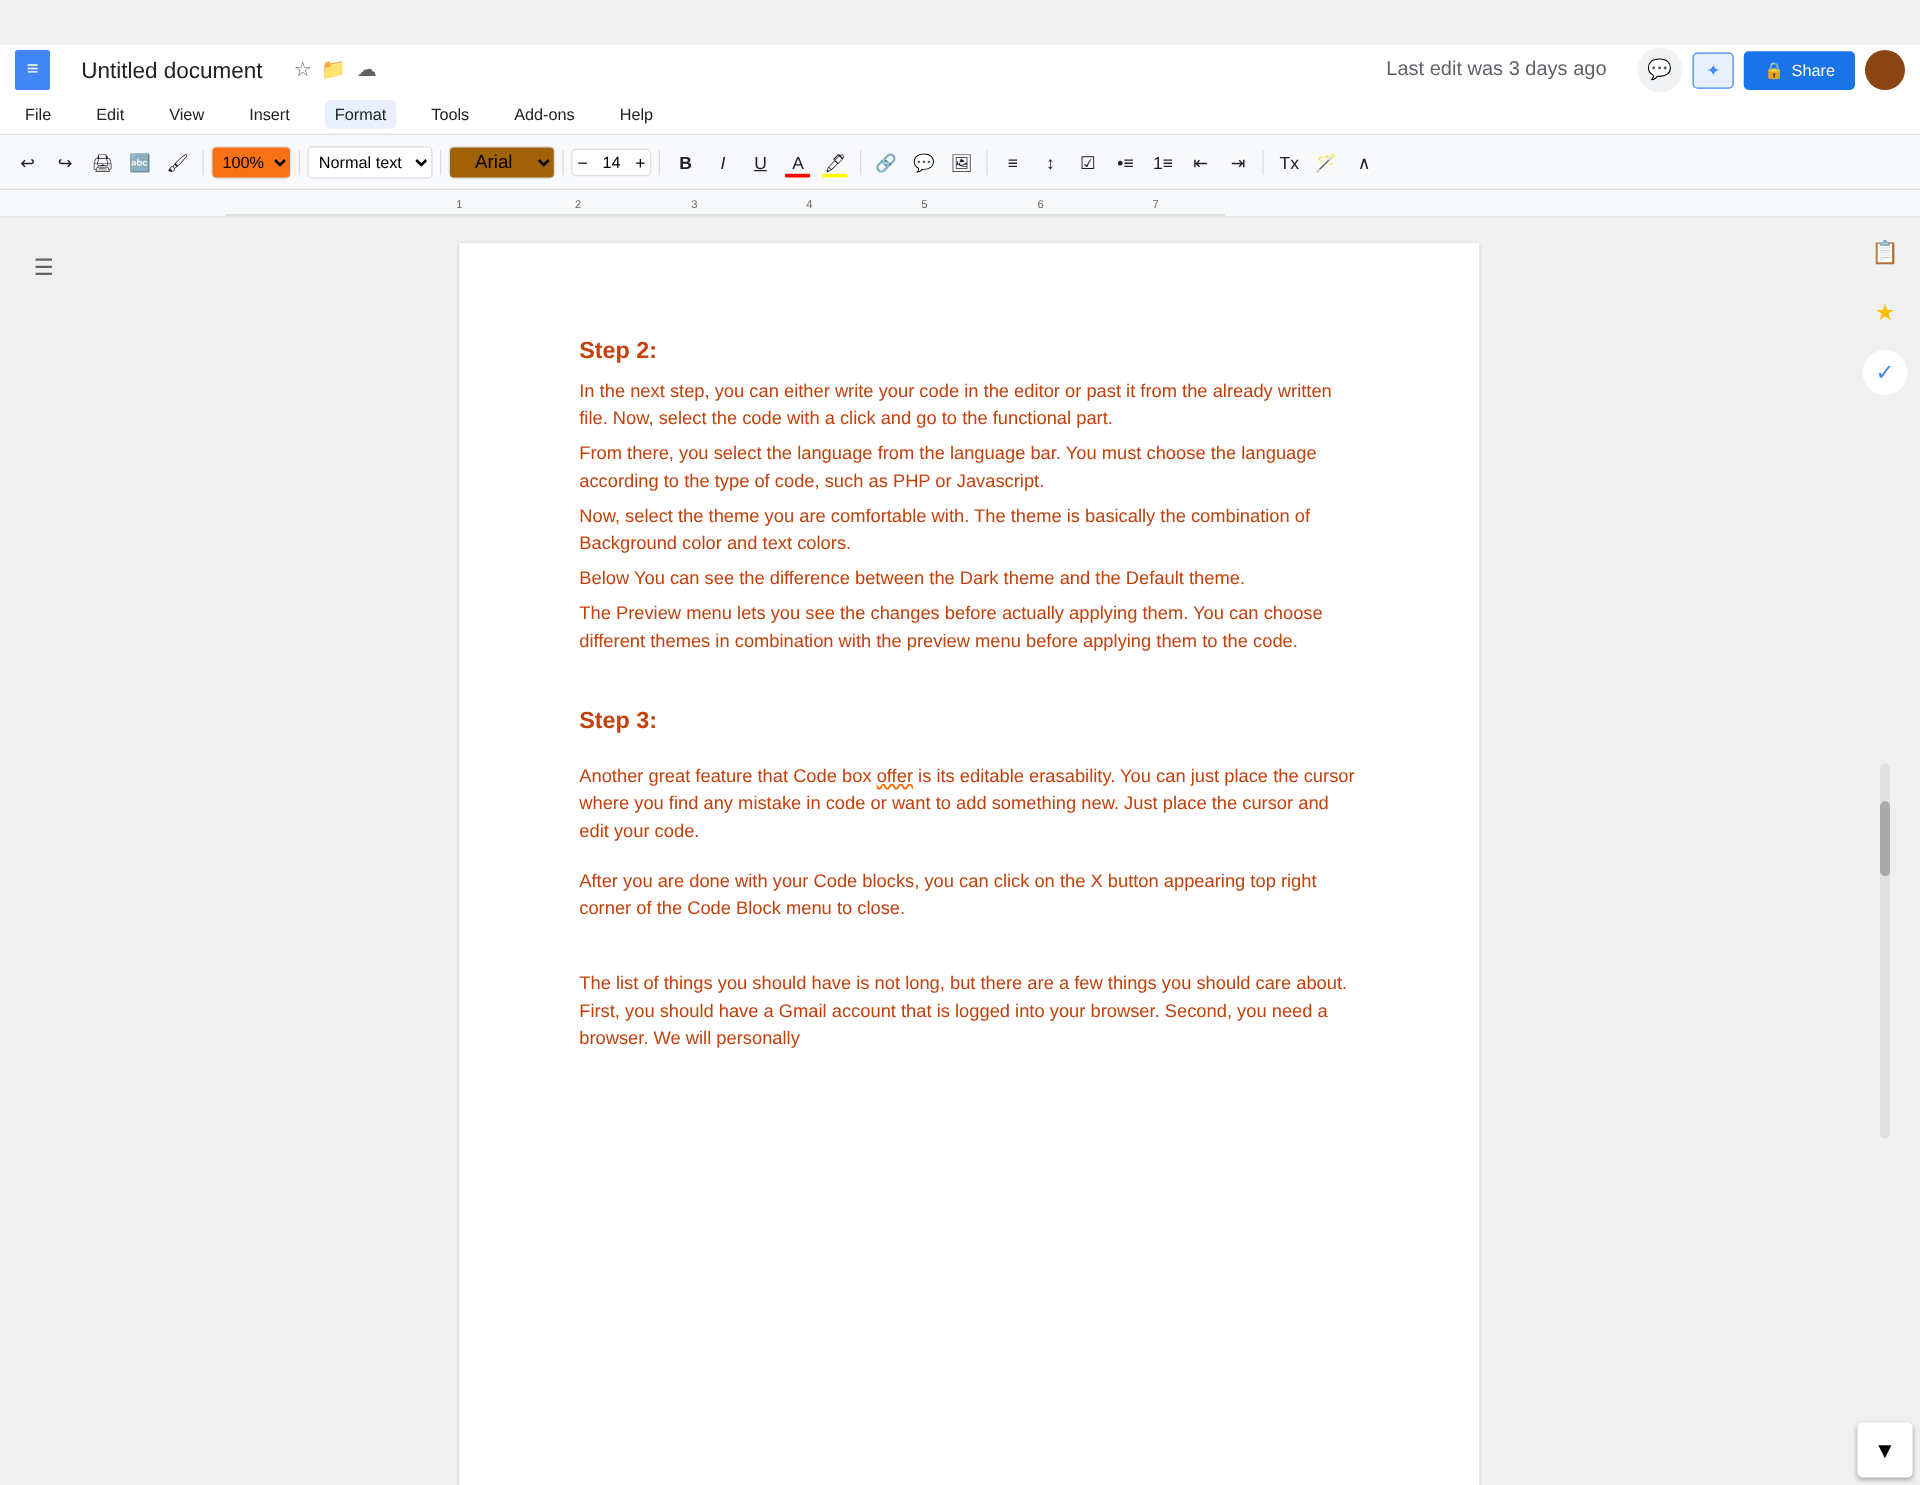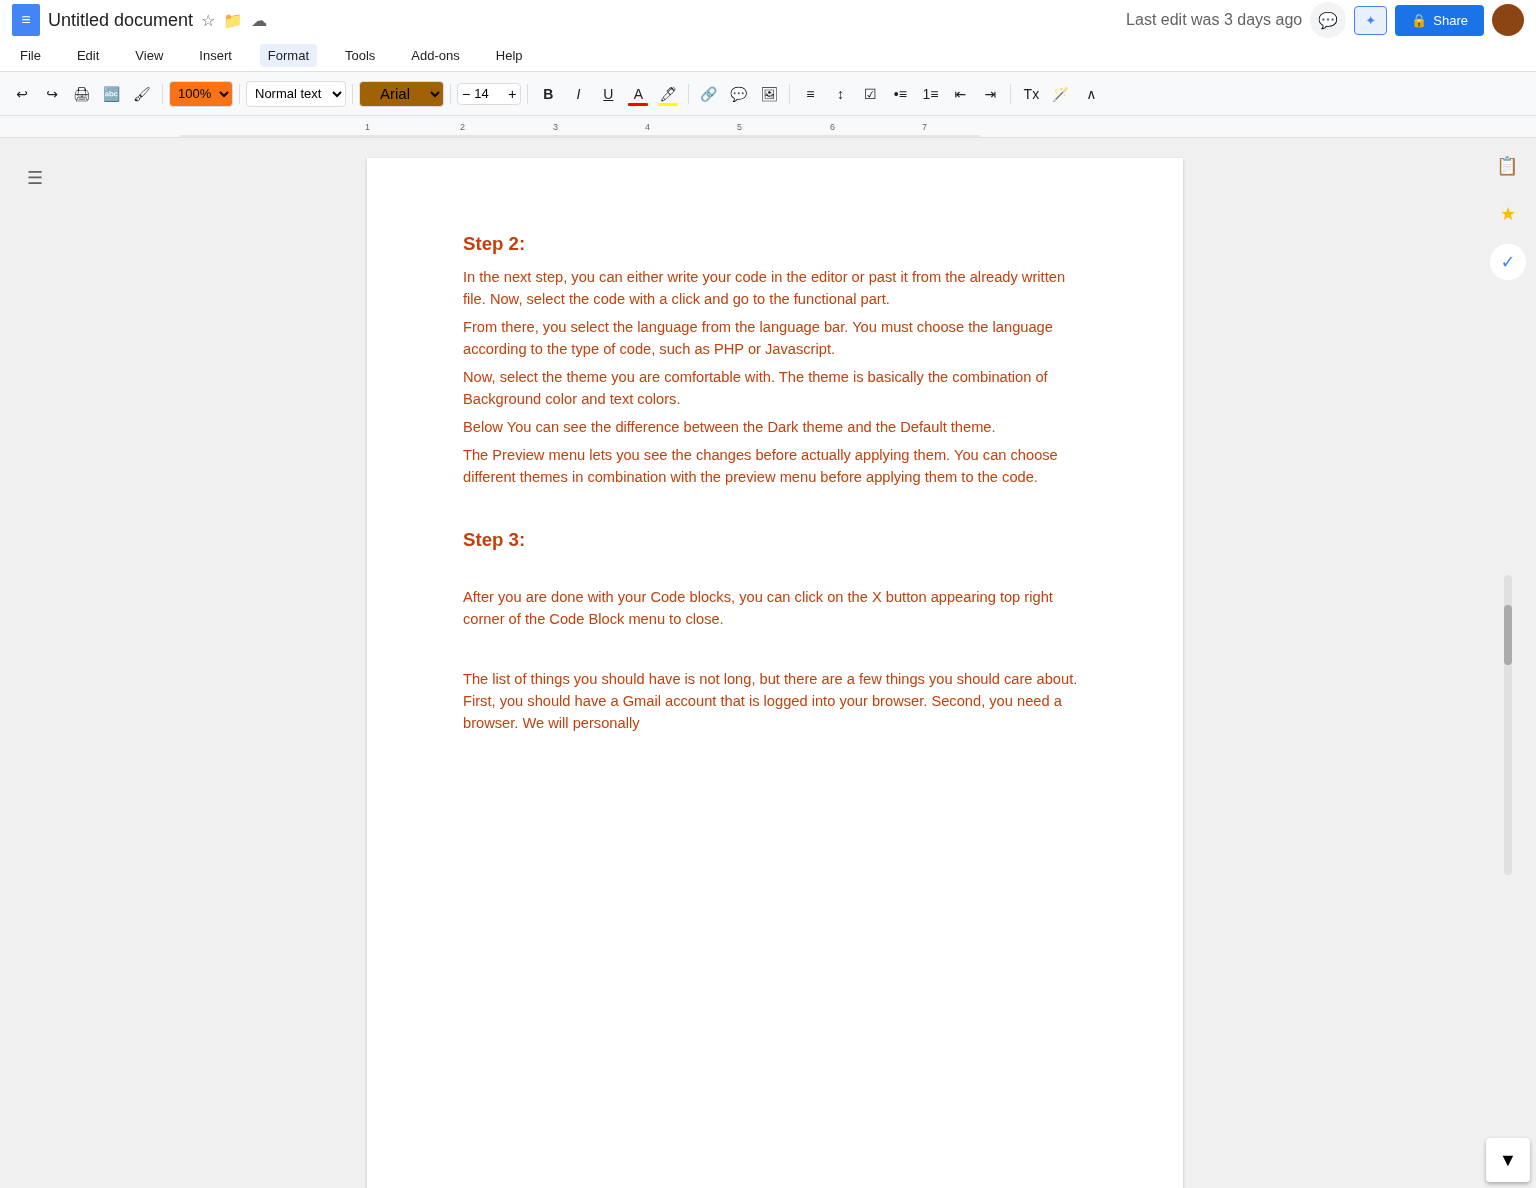--- a/index.html
+++ b/index.html
@@ -5,21 +5,22 @@
     * { box-sizing: border-box; margin: 0; padding: 0; }
     body { font-family: Arial, sans-serif; background: #f0f0f0; width: 1536px; height: 1188px; overflow: hidden; }
 
     
     .title-bar {
       display: flex;
       align-items: center;
       padding: 6px 12px;
       background: #fff;
       height: 40px;
-      gap: 8px;
+      gap: 25px;
+      margin-top: 36px;
     }
     .doc-icon {
       width: 28px; height: 32px;
       background: #4285f4;
       border-radius: 2px;
       display: flex; align-items: center; justify-content: center;
       color: white; font-size: 16px; font-weight: bold; flex-shrink: 0;
     }
     .doc-icon::after { content: '≡'; }
     .title-text { font-size: 18px; color: #202124; font-weight: 400; }
@@ -97,21 +98,21 @@
     }
     .font-select {
       height: 26px; border: 1px solid #dadce0; border-radius: 4px;
       font-size: 15px; padding: 0 16px; cursor: pointer; min-width: 80px;
       background: #a16207;
     }
     .font-size-ctrl {
       display: flex; align-items: center; border: 1px solid #dadce0; border-radius: 4px; background: white;
     }
     .font-size-ctrl button { border: none; background: transparent; cursor: pointer; padding: 2px 4px; font-size: 14px; }
-    .font-size-ctrl input { width: 30px; border: none; font-size: 13px; }
+    .font-size-ctrl input { width: 30px; border: none; text-align: center; font-size: 13px; }
     .text-color-btn { position: relative; }
     .color-underline { position: absolute; bottom: 2px; left: 4px; right: 4px; height: 3px; background: #ff0000; border-radius: 1px; }
     .highlight-btn { position: relative; }
     .highlight-underline { position: absolute; bottom: 2px; left: 4px; right: 4px; height: 3px; background: #ffff00; border-radius: 1px; }
 
     
     .ruler {
       height: 22px;
       background: #f8f9fa;
       border-bottom: 1px solid #e0e0e0;
@@ -354,20 +355,23 @@
         <p>Now, select the theme you are comfortable with. The theme is basically the combination of Background color and text colors.</p>
         <p>Below You can see the difference between the Dark theme and the Default theme.</p>
         <p>The Preview menu lets you see the changes before actually applying them. You can choose different themes in combination with the preview menu before applying them to the code.</p>
 
         <div class="section-gap"></div>
 
         <h2 class="step-heading">Step 3:</h2>
 
         <div class="small-gap"></div>
 
+        <p>
+          <span>Another great feature that Code box </span><span class="underline-squiggle-normal">offer</span><span> is its editable erasability. You can just place the cursor where you find any mistake in code or want to add something new. Just place the cursor and edit your code.</span>
+        </p>
 
         <div class="small-gap"></div>
 
         <p>After you are done with your Code blocks, you can click on the X button appearing top right corner of the Code Block menu to close.</p>
 
         <div class="section-gap"></div>
 
         <p>The list of things you should have is not long, but there are a few things you should care about. First, you should have a Gmail account that is logged into your browser. Second, you need a browser. We will personally</p>
 
       </div>

